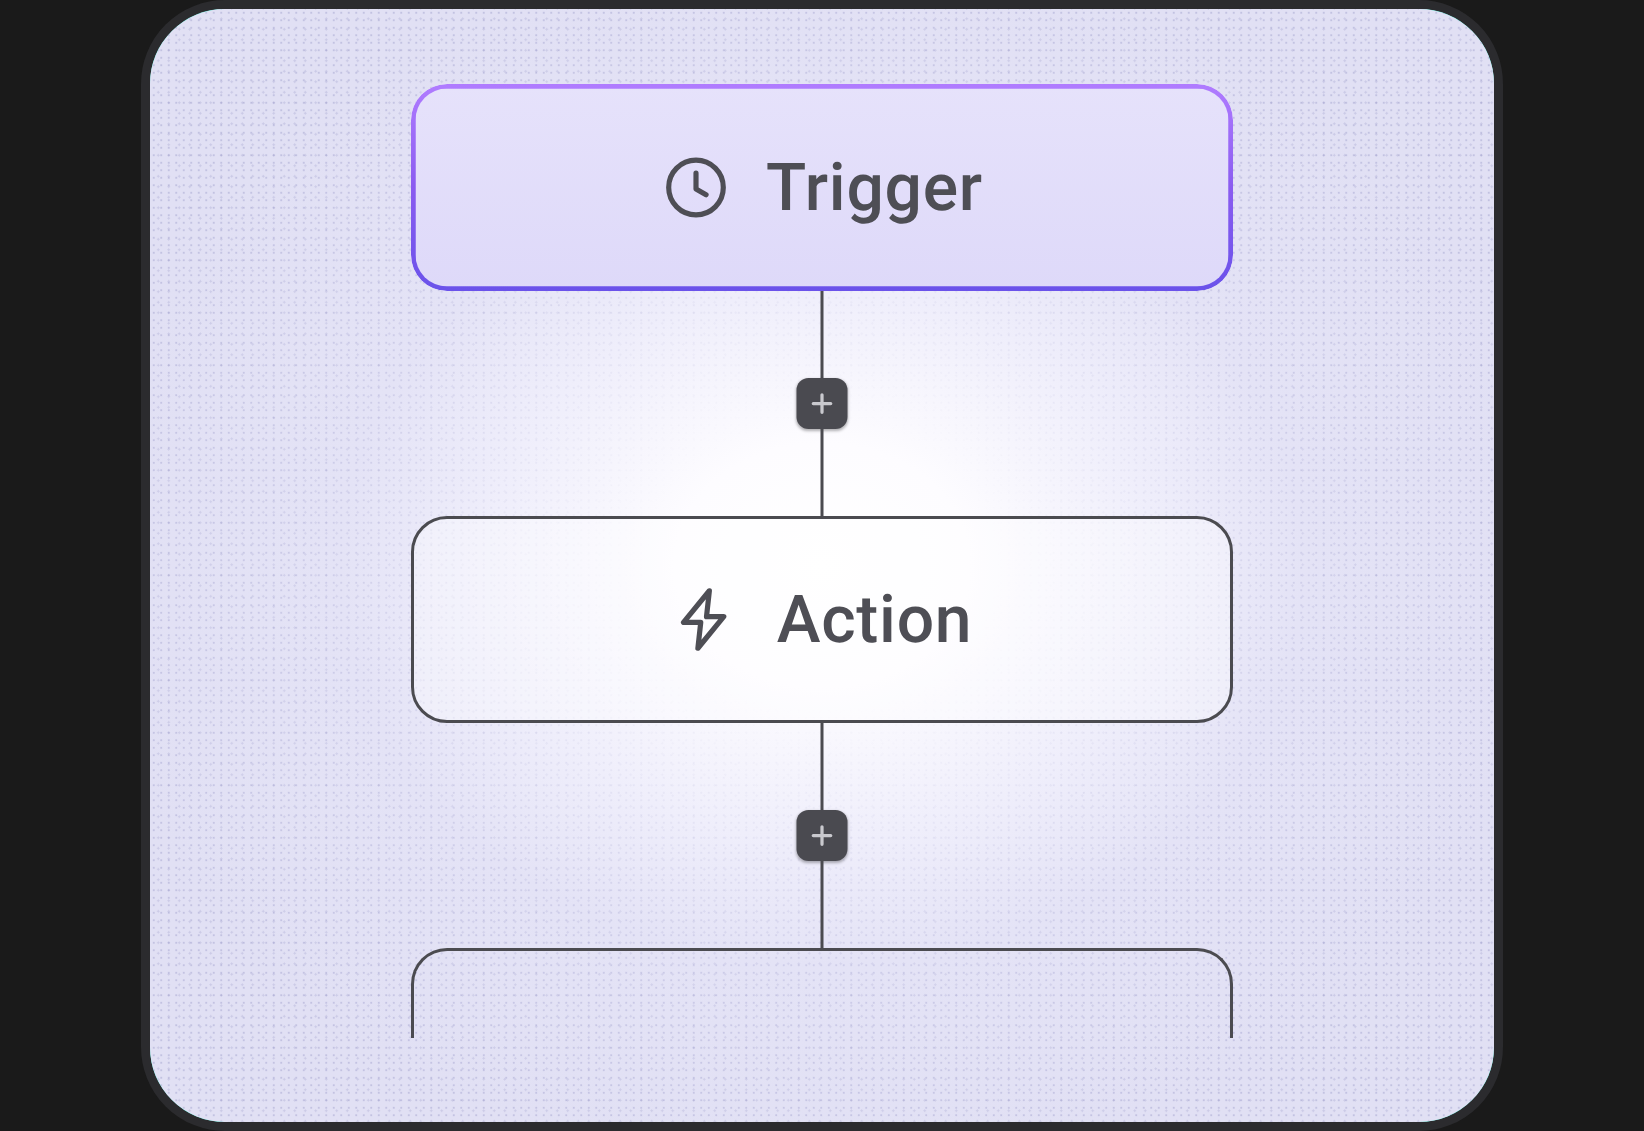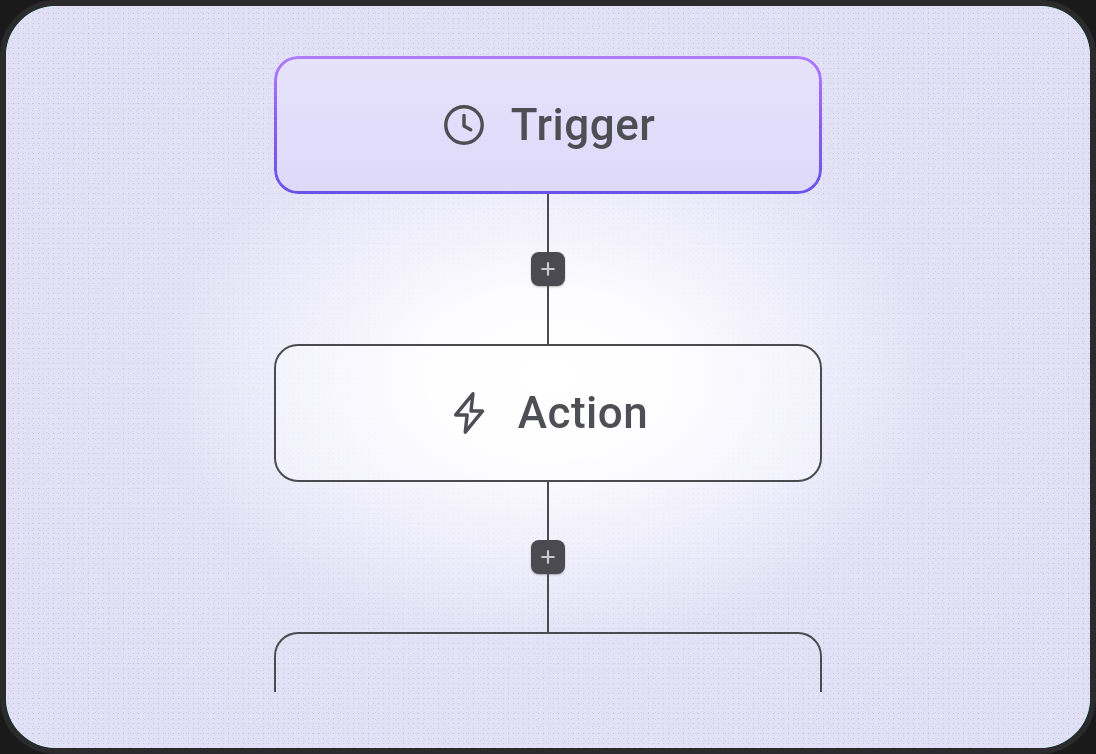--- a/index.html
+++ b/index.html
@@ -5,21 +5,21 @@
   * { box-sizing: border-box; margin: 0; padding: 0; }
   html, body { width: 1096px; height: 754px; }
   body {
     font-family: -apple-system, BlinkMacSystemFont, "Segoe UI", Roboto, Helvetica, Arial, sans-serif;
     background: #1a1a1a;
     display: flex;
     align-items: center;
     justify-content: center;
   }
   .canvas {
-    width: 1096px;
+    width: 908px;
     height: 754px;
     background: #5eead4;
     border: 6px solid #2b2b2e;
     border-radius: 56px;
     position: relative;
     overflow: hidden;
   }
   
   .canvas::before {
     content: "";

